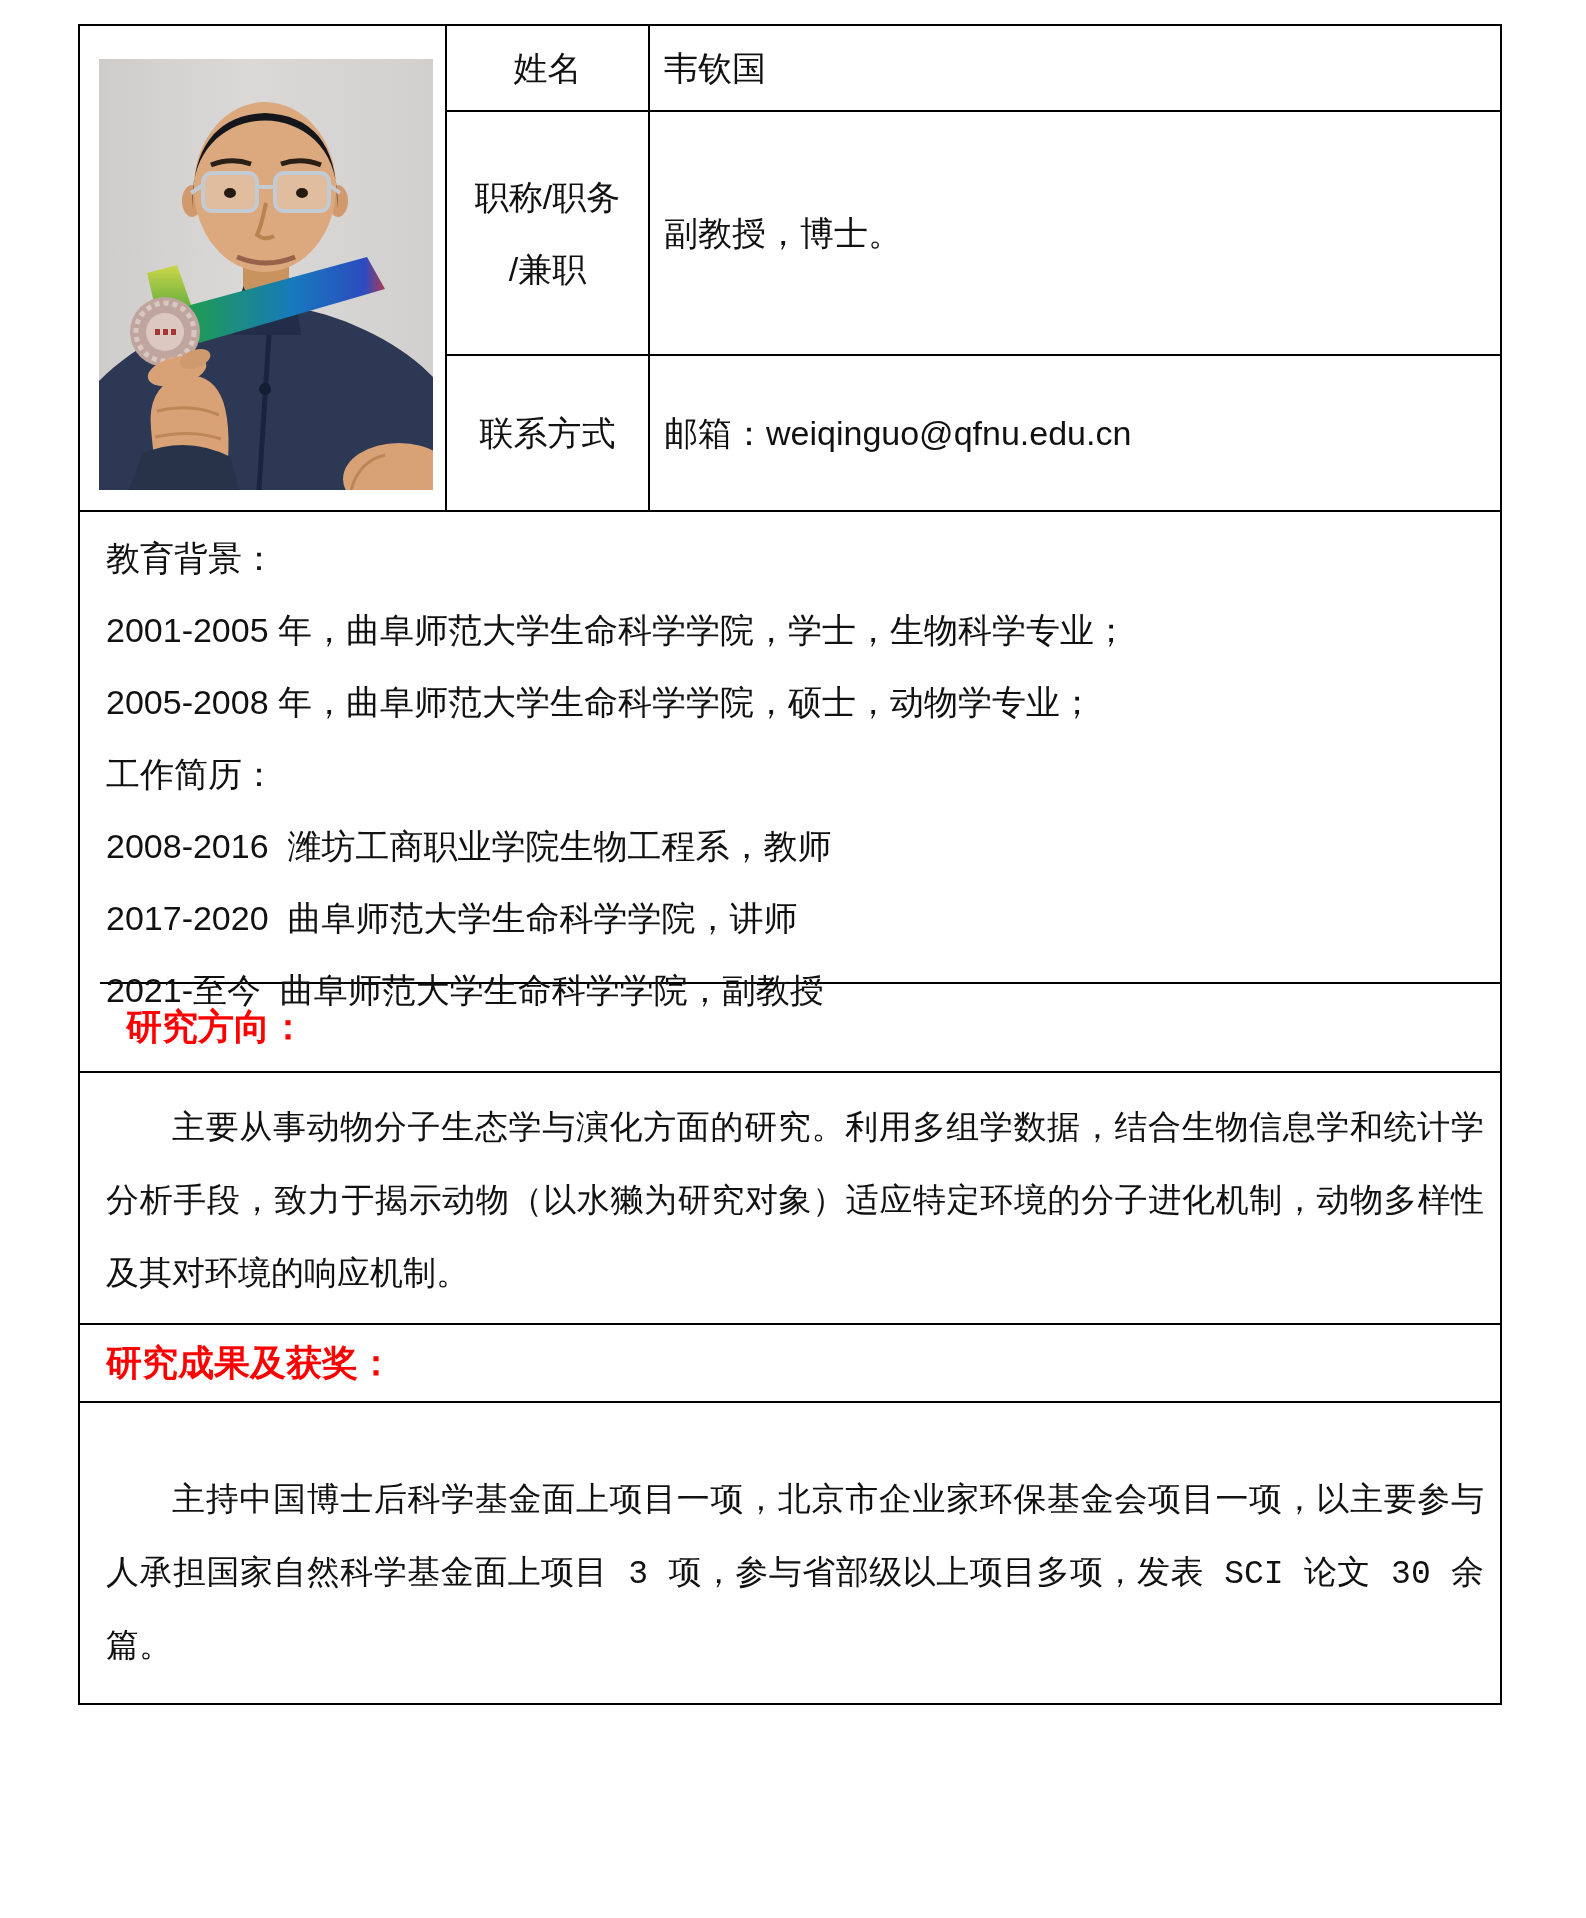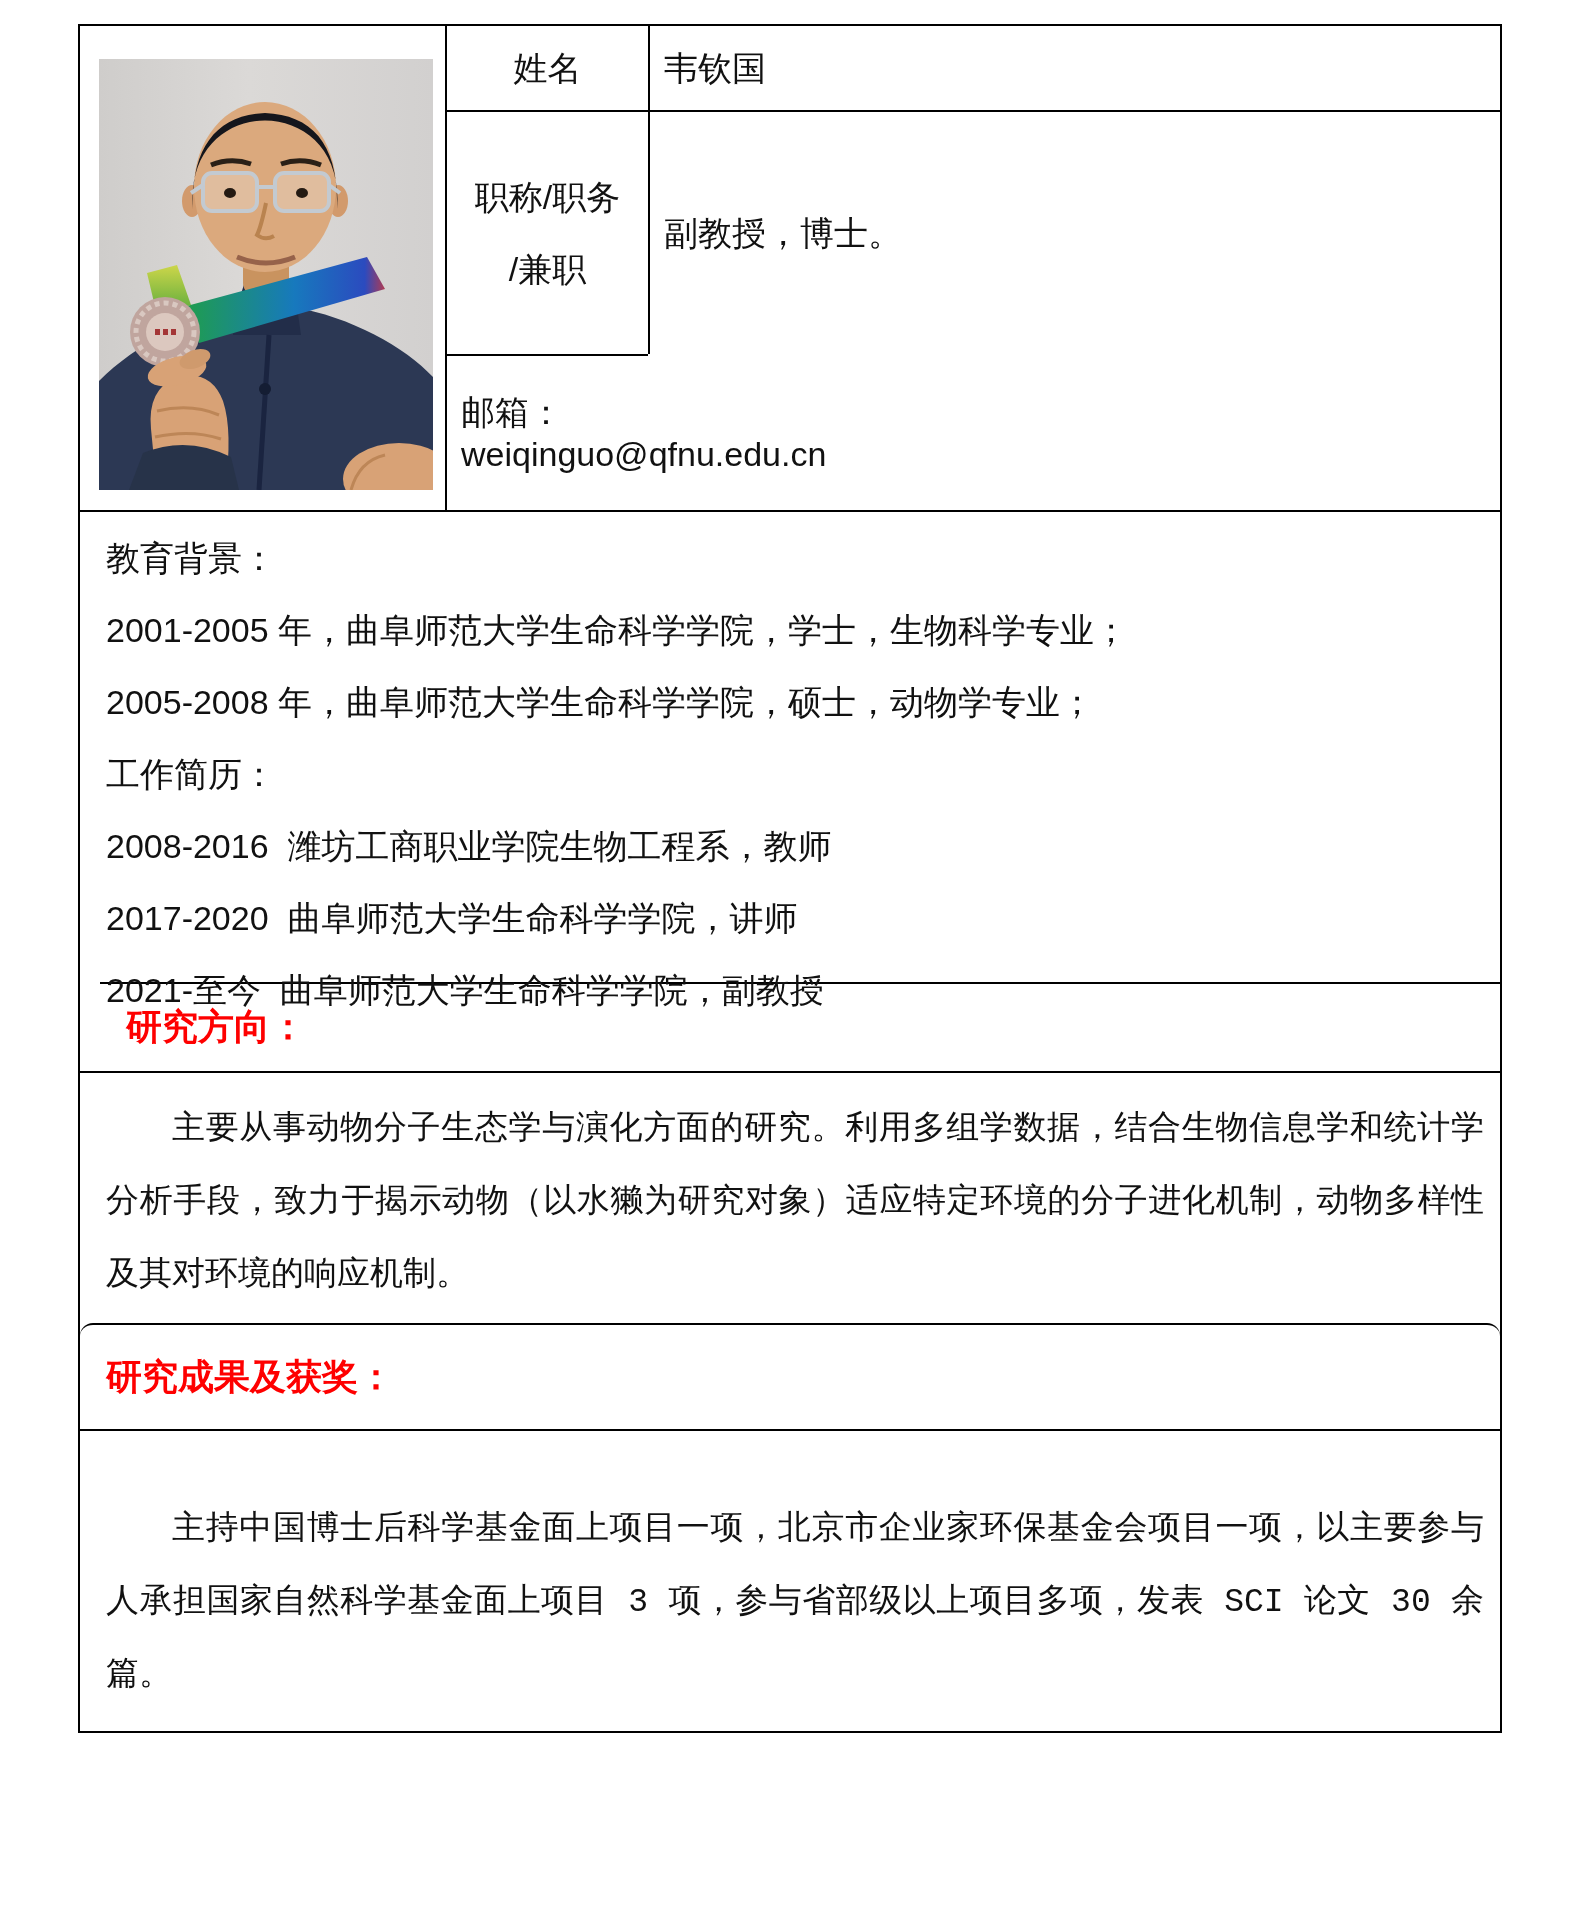--- a/index.html
+++ b/index.html
@@ -54,21 +54,21 @@
     height: 87px;
     display: flex;
     align-items: center;
     padding-left: 26px;
     color: #fe0000;
     font-weight: bold;
     font-size: 36px;
     white-space: pre-wrap;
   }
   .section-header.h-research { height: 89px; margin-left: 20px; }
-  .section-header.h-achievements { height: 106px; border-radius: 13px; }
+  .section-header.h-achievements { height: 78px; }
   .section-body {
     border-top: 2px solid #000;
   }
   .edu-body {
     height: 472px;
     padding: 10px 20px 0 26px;
   }
   .edu-line {
     font-size: 34px;
     line-height: 72px;
@@ -170,20 +170,21 @@
         </svg>
       </div>
 
       <div class="cell label-cell row1">姓名</div>
       <div class="cell value-cell row1">韦钦国</div>
 
       <div class="cell label-cell row2">职称/职务
 /兼职</div>
       <div class="cell value-cell row2">副教授，博士。</div>
 
+      <div class="cell label-cell row3">联系方式</div>
       <div class="cell value-cell row3">邮箱：weiqinguo@qfnu.edu.cn</div>
     </div>
 
 
     <div class="section-body edu-body">
       <div class="edu-line">教育背景：</div>
       <div class="edu-line">2001-2005 年，曲阜师范大学生命科学学院，学士，生物科学专业；</div>
       <div class="edu-line">2005-2008 年，曲阜师范大学生命科学学院，硕士，动物学专业；</div>
       <div class="edu-line">工作简历：</div>
       <div class="edu-line">2008-2016  潍坊工商职业学院生物工程系，教师</div>

